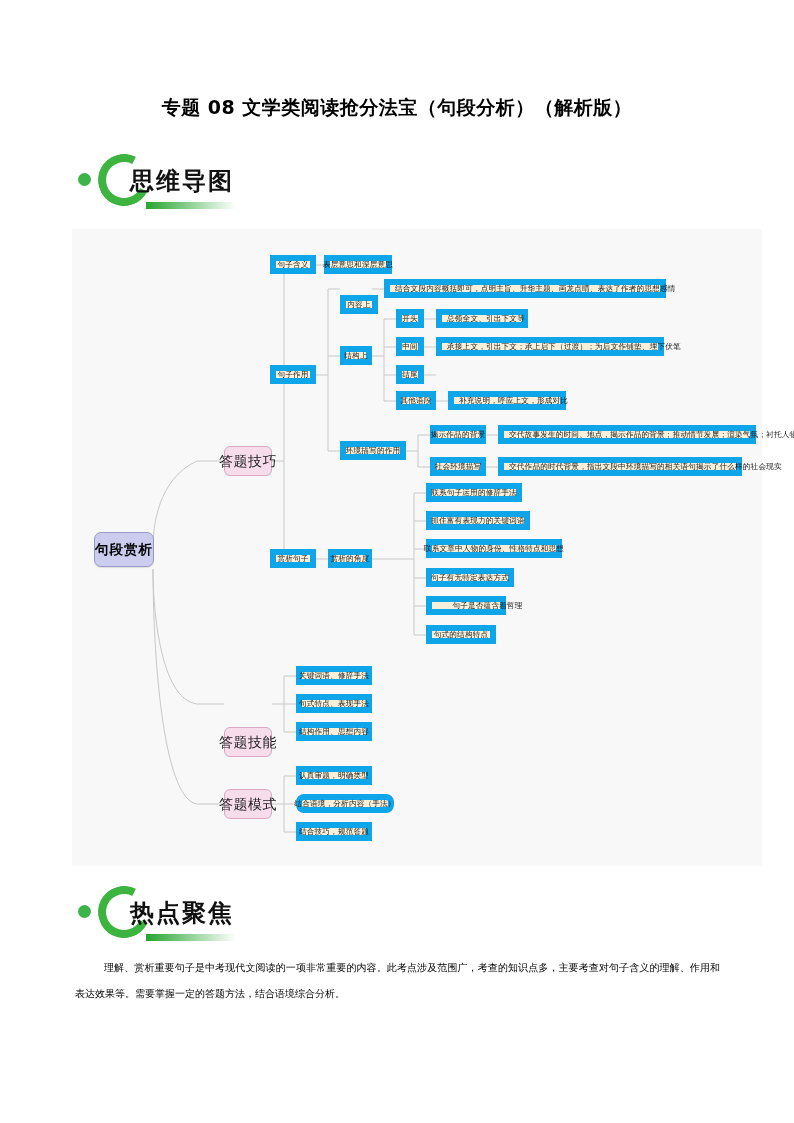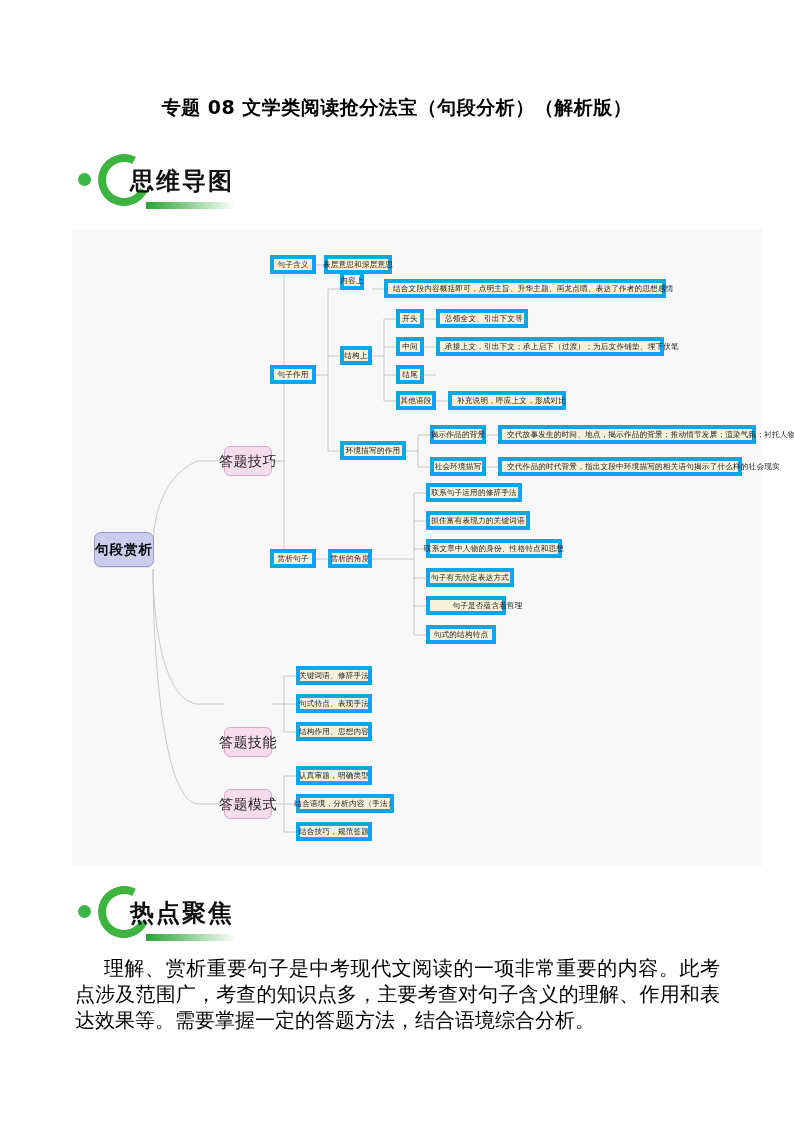--- a/index.html
+++ b/index.html
@@ -118,21 +118,21 @@
     background: #f7dcec;
     border: 1px solid #d9a8c4;
     border-radius: 6px;
     font-size: 14px;
     color: #222;
     letter-spacing: 0.5px;
   }
   
   .node.cream {
     background: #f6f0db;
-    border: 4px solid #0ea5e9;
+    border: 6px solid #0ea5e9;
     font-size: 7.6px;
     color: #1a1a1a;
     letter-spacing: 0.2px;
     padding: 0 5px;
   }
   .node.cream.wide {
     justify-content: flex-start;
   }
 </style>
 </head>
@@ -220,21 +220,21 @@
 
   <div class="node lvl1" style="left:152px; top:217px; width:48px; height:30px;">答题技巧</div>
   <div class="node lvl1" style="left:152px; top:460px; width:48px; height:30px;margin-top:38px;">答题技能</div>
   <div class="node lvl1" style="left:152px; top:560px; width:48px; height:30px;">答题模式</div>
 
   <div class="node cream" style="left:198px; top:26px; width:46px; height:19px;">句子含义</div>
   <div class="node cream" style="left:252px; top:26px; width:68px; height:19px;">表层意思和深层意思</div>
 
   <div class="node cream" style="left:198px; top:136px; width:46px; height:19px;">句子作用</div>
 
-  <div class="node cream" style="left:268px; top:42px; width:24px; height:19px;">内容上</div>
+  <div class="node cream" style="left:268px; top:66px; width:38px; height:19px;">内容上</div>
   <div class="node cream wide" style="left:312px; top:50px; width:282px; height:19px;">结合文段内容概括即可，点明主旨、升华主题、画龙点睛、表达了作者的思想感情</div>
 
   <div class="node cream" style="left:268px; top:117px; width:32px; height:19px;">结构上</div>
 
   <div class="node cream" style="left:324px; top:80px; width:28px; height:19px;">开头</div>
   <div class="node cream wide" style="left:364px; top:80px; width:92px; height:19px;">总领全文、引出下文等</div>
 
   <div class="node cream" style="left:324px; top:108px; width:28px; height:19px;">中间</div>
   <div class="node cream wide" style="left:364px; top:108px; width:228px; height:19px;">承接上文，引出下文；承上启下（过渡）；为后文作铺垫、埋下伏笔</div>
 
@@ -257,25 +257,25 @@
   <div class="node cream" style="left:354px; top:310px; width:136px; height:19px;">联系文章中人物的身份、性格特点和思想</div>
   <div class="node cream" style="left:354px; top:339px; width:88px; height:19px;">句子有无特定表达方式</div>
   <div class="node cream" style="left:354px; top:367px; width:80px; height:19px;padding-left:48px;">句子是否蕴含着哲理</div>
   <div class="node cream" style="left:354px; top:396px; width:70px; height:19px;">句式的结构特点</div>
 
   <div class="node cream" style="left:224px; top:437px; width:76px; height:19px;">关键词语、修辞手法</div>
   <div class="node cream" style="left:224px; top:465px; width:76px; height:19px;">句式特点、表现手法</div>
   <div class="node cream" style="left:224px; top:493px; width:76px; height:19px;">结构作用、思想内容</div>
 
   <div class="node cream" style="left:224px; top:537px; width:76px; height:19px;">认真审题，明确类型</div>
-  <div class="node cream" style="left:224px; top:565px; width:98px; height:19px;">结合语境，分析内容（手法）</div>
+  <div class="node cream" style="left:224px; top:565px; width:98px; height:19px;border-radius:8px;">结合语境，分析内容（手法）</div>
   <div class="node cream" style="left:224px; top:593px; width:76px; height:19px;">结合技巧，规范答题</div>
 
 </div>
 
 <div class="section-head" style="left:72px; top:884px;">
   <div class="sh-dot"></div>
   <div class="sh-ring"></div>
   <div class="sh-label">热点聚焦</div>
   <div class="sh-bar"></div>
 </div>
 
-<div style="position:absolute; left:75px; top:955px; width:645px; font-size:20px; line-height:26px; text-indent:29px; text-align:justify; font-family:'Liberation Serif','DejaVu Serif',serif;">理解、赏析重要句子是中考现代文阅读的一项非常重要的内容。此考点涉及范围广，考查的知识点多，主要考查对句子含义的理解、作用和表达效果等。需要掌握一定的答题方法，结合语境综合分析。</div>
+<div style="position:absolute; left:75px; top:955px; width:645px; font-size:10px; line-height:26px; text-indent:29px; text-align:justify; font-family:'Liberation Serif','DejaVu Serif',serif;">理解、赏析重要句子是中考现代文阅读的一项非常重要的内容。此考点涉及范围广，考查的知识点多，主要考查对句子含义的理解、作用和表达效果等。需要掌握一定的答题方法，结合语境综合分析。</div>
 
 </body></html>

